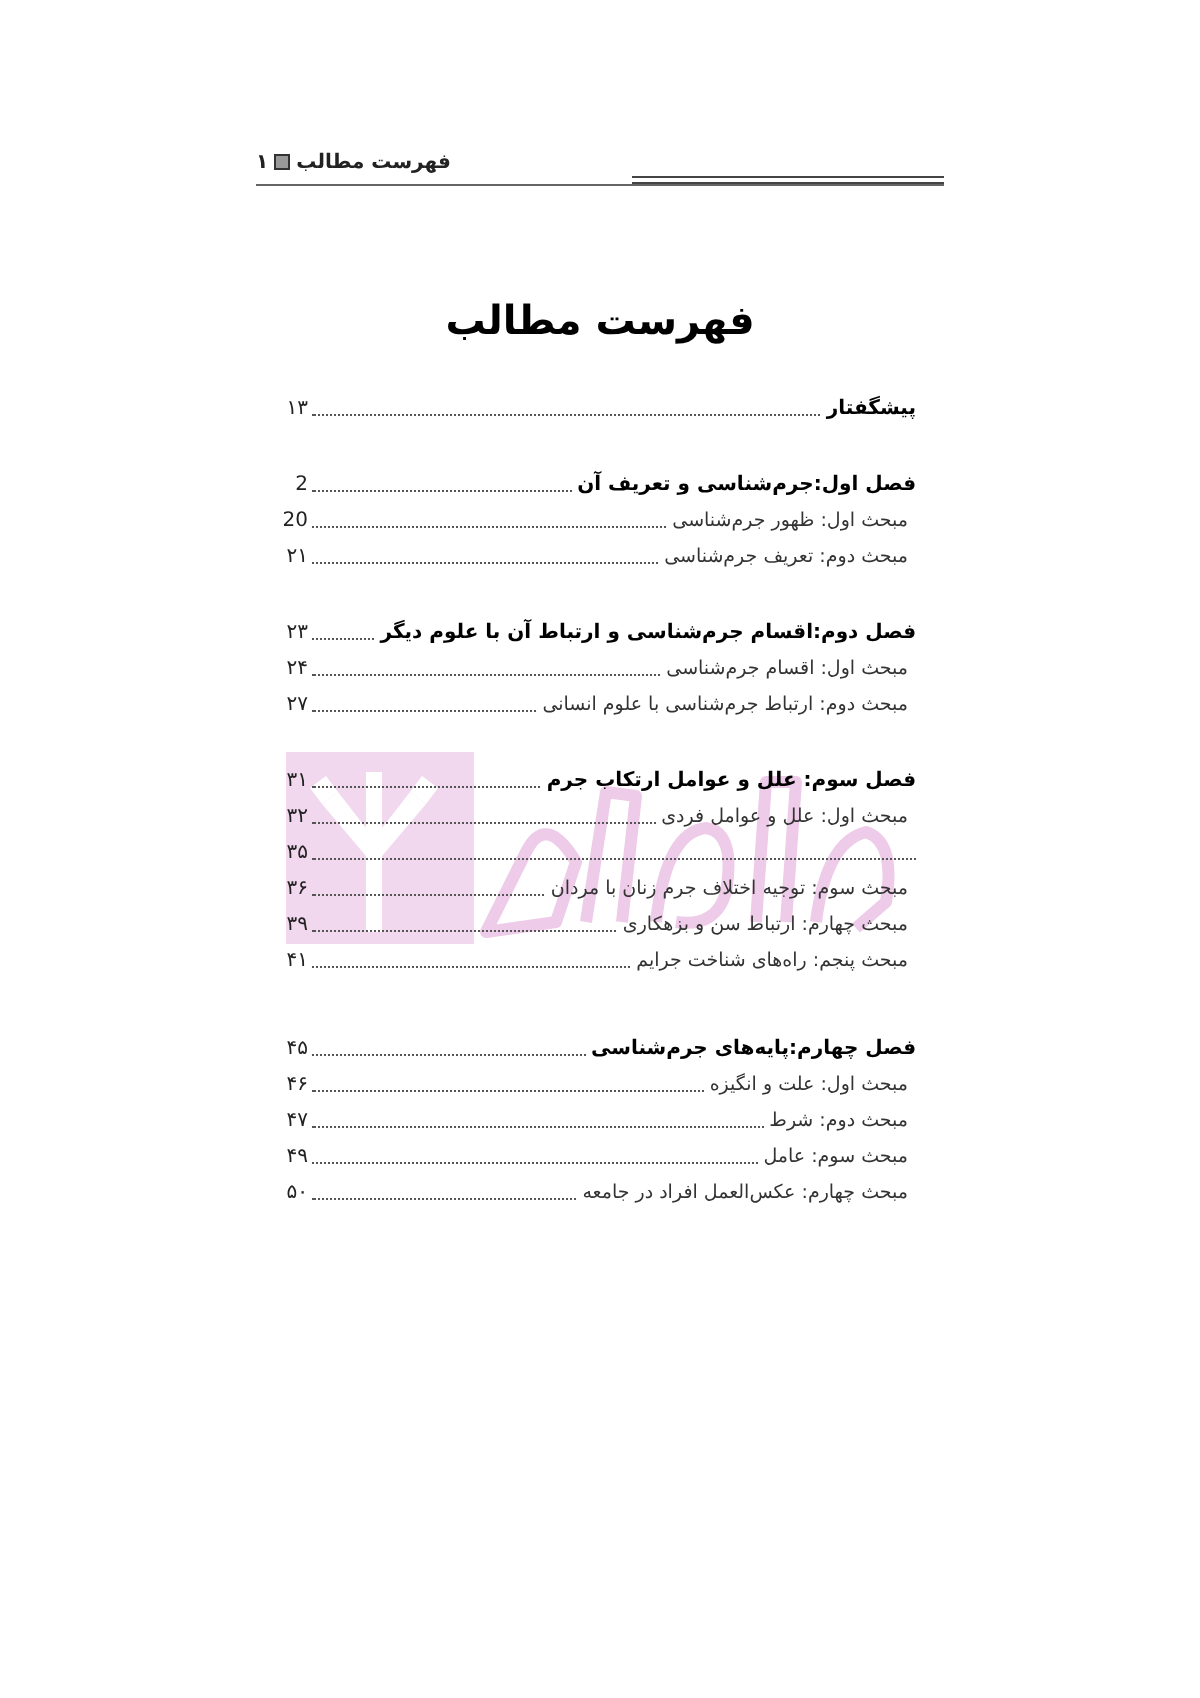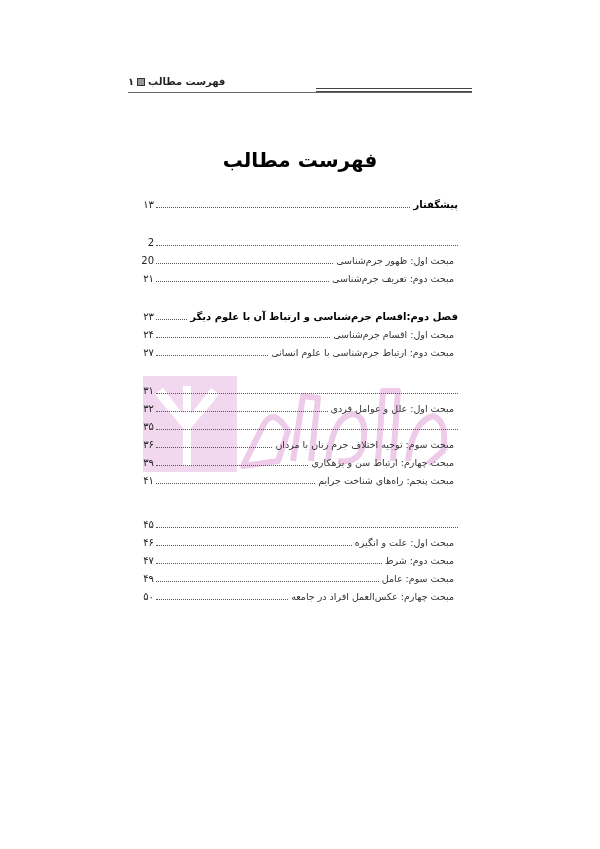--- a/index.html
+++ b/index.html
@@ -156,20 +156,21 @@
 <div class="page-title">فهرست مطالب</div>
 
 <div class="toc">
   <div class="toc-entry chapter" style="top:0px">
     <span class="toc-title">پیشگفتار</span>
     <span class="toc-dots"></span>
     <span class="toc-page">۱۳</span>
   </div>
 
   <div class="toc-entry chapter" style="top:38px">
+    <span class="toc-title">فصل اول:جرم‌شناسی و تعریف آن</span>
     <span class="toc-dots"></span>
     <span class="toc-page">2</span>
   </div>
   <div class="toc-entry sub" style="top:56px">
     <span class="toc-title">مبحث اول: ظهور جرم‌شناسی</span>
     <span class="toc-dots"></span>
     <span class="toc-page">20</span>
   </div>
   <div class="toc-entry sub" style="top:74px">
     <span class="toc-title">مبحث دوم: تعریف جرم‌شناسی</span>
@@ -187,20 +188,21 @@
     <span class="toc-dots"></span>
     <span class="toc-page">۲۴</span>
   </div>
   <div class="toc-entry sub" style="top:148px">
     <span class="toc-title">مبحث دوم: ارتباط جرم‌شناسی با علوم انسانی</span>
     <span class="toc-dots"></span>
     <span class="toc-page">۲۷</span>
   </div>
 
   <div class="toc-entry chapter" style="top:186px">
+    <span class="toc-title">فصل سوم: علل و عوامل ارتکاب جرم</span>
     <span class="toc-dots"></span>
     <span class="toc-page">۳۱</span>
   </div>
   <div class="toc-entry sub" style="top:204px">
     <span class="toc-title">مبحث اول: علل و عوامل فردی</span>
     <span class="toc-dots"></span>
     <span class="toc-page">۳۲</span>
   </div>
   <div class="toc-entry sub" style="top:222px">
     <span class="toc-dots"></span>
@@ -216,20 +218,21 @@
     <span class="toc-dots"></span>
     <span class="toc-page">۳۹</span>
   </div>
   <div class="toc-entry sub" style="top:276px">
     <span class="toc-title">مبحث پنجم: راه‌های شناخت جرایم</span>
     <span class="toc-dots"></span>
     <span class="toc-page">۴۱</span>
   </div>
 
   <div class="toc-entry chapter" style="top:320px">
+    <span class="toc-title">فصل چهارم:پایه‌های جرم‌شناسی</span>
     <span class="toc-dots"></span>
     <span class="toc-page">۴۵</span>
   </div>
   <div class="toc-entry sub" style="top:338px">
     <span class="toc-title">مبحث اول: علت و انگیزه</span>
     <span class="toc-dots"></span>
     <span class="toc-page">۴۶</span>
   </div>
   <div class="toc-entry sub" style="top:356px">
     <span class="toc-title">مبحث دوم: شرط</span>

